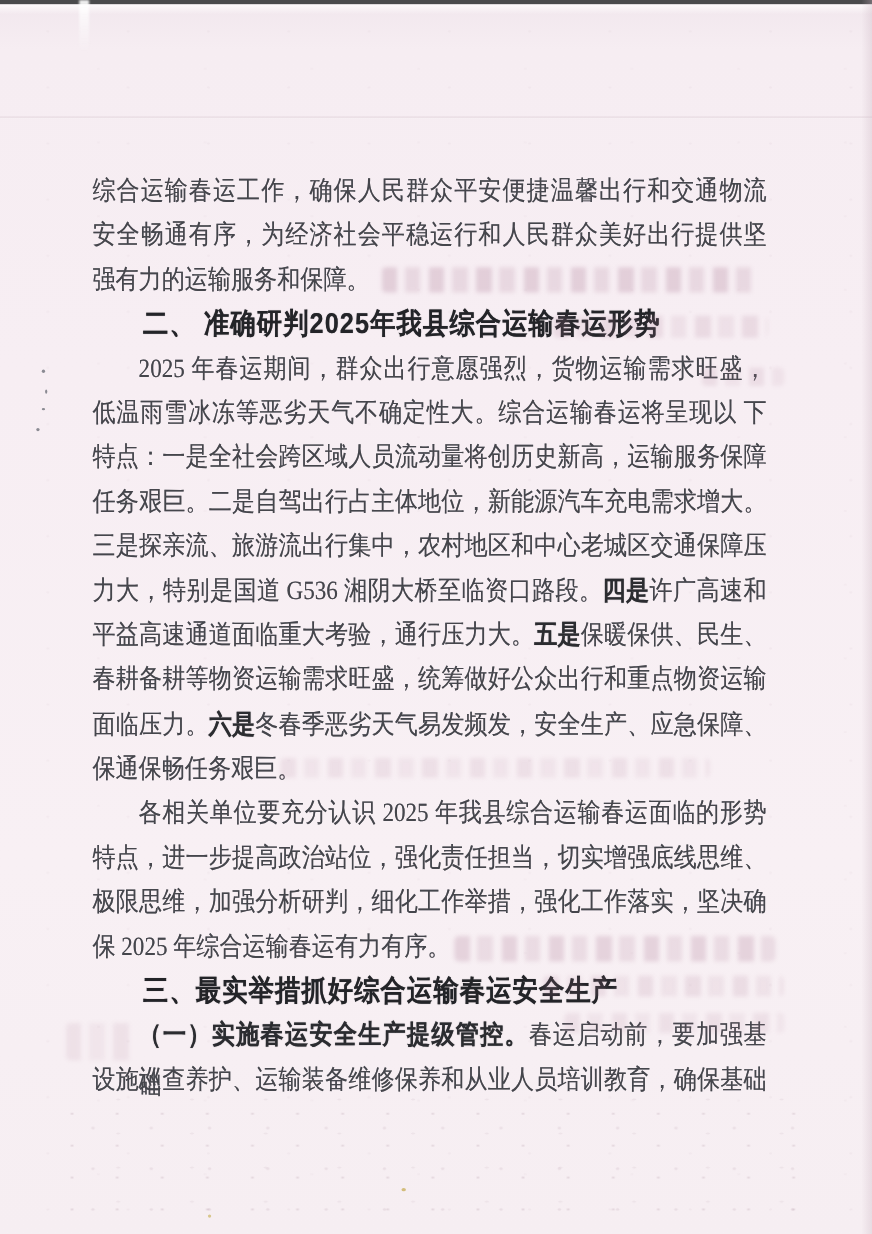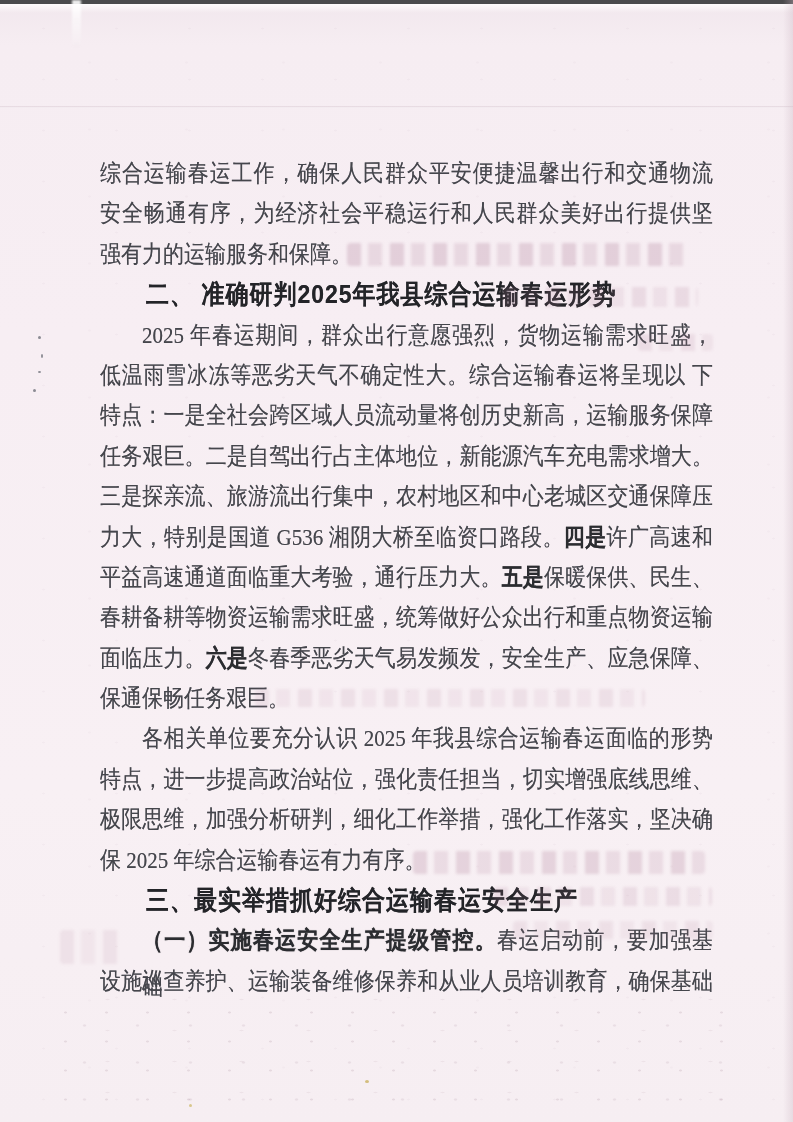--- a/index.html
+++ b/index.html
@@ -12,21 +12,21 @@
     font-family:"Liberation Serif","DejaVu Serif",serif;
   }
   
   .scan-top{position:absolute;left:0;top:0;width:793px;height:4px;background:#4a4a4c;}
   .scan-strip{position:absolute;left:0;top:4px;width:793px;height:9px;background:linear-gradient(180deg,#fdfafb,rgba(253,250,251,0));}
   .fold{position:absolute;left:72px;top:0;width:9px;height:48px;background:linear-gradient(180deg,rgba(255,255,255,.95),rgba(255,255,255,0));filter:blur(1px);}
   .crease{position:absolute;left:0;top:106px;width:793px;height:2px;background:linear-gradient(180deg,rgba(201,180,191,.45),rgba(255,255,255,.35));}
   .edge-right{position:absolute;right:0;top:0;width:10px;height:1122px;background:linear-gradient(270deg,rgba(203,182,194,.35),rgba(203,182,194,0));}
 
   
-  .doc{position:absolute;left:100px;top:153px;width:613px;color:#45464c;}
+  .doc{position:absolute;left:84px;top:153px;width:613px;color:#45464c;}
   .line{
     height:40.4px;line-height:40.4px;
     font-size:21px;
     white-space:nowrap;
     transform:scaleY(1.14);
     text-shadow:0 0 .5px rgba(64,64,74,.55);
   }
   .line.justify{white-space:normal;text-align:justify;text-align-last:justify;}
   .line.indent{padding-left:42px;}
   .line.heading{

